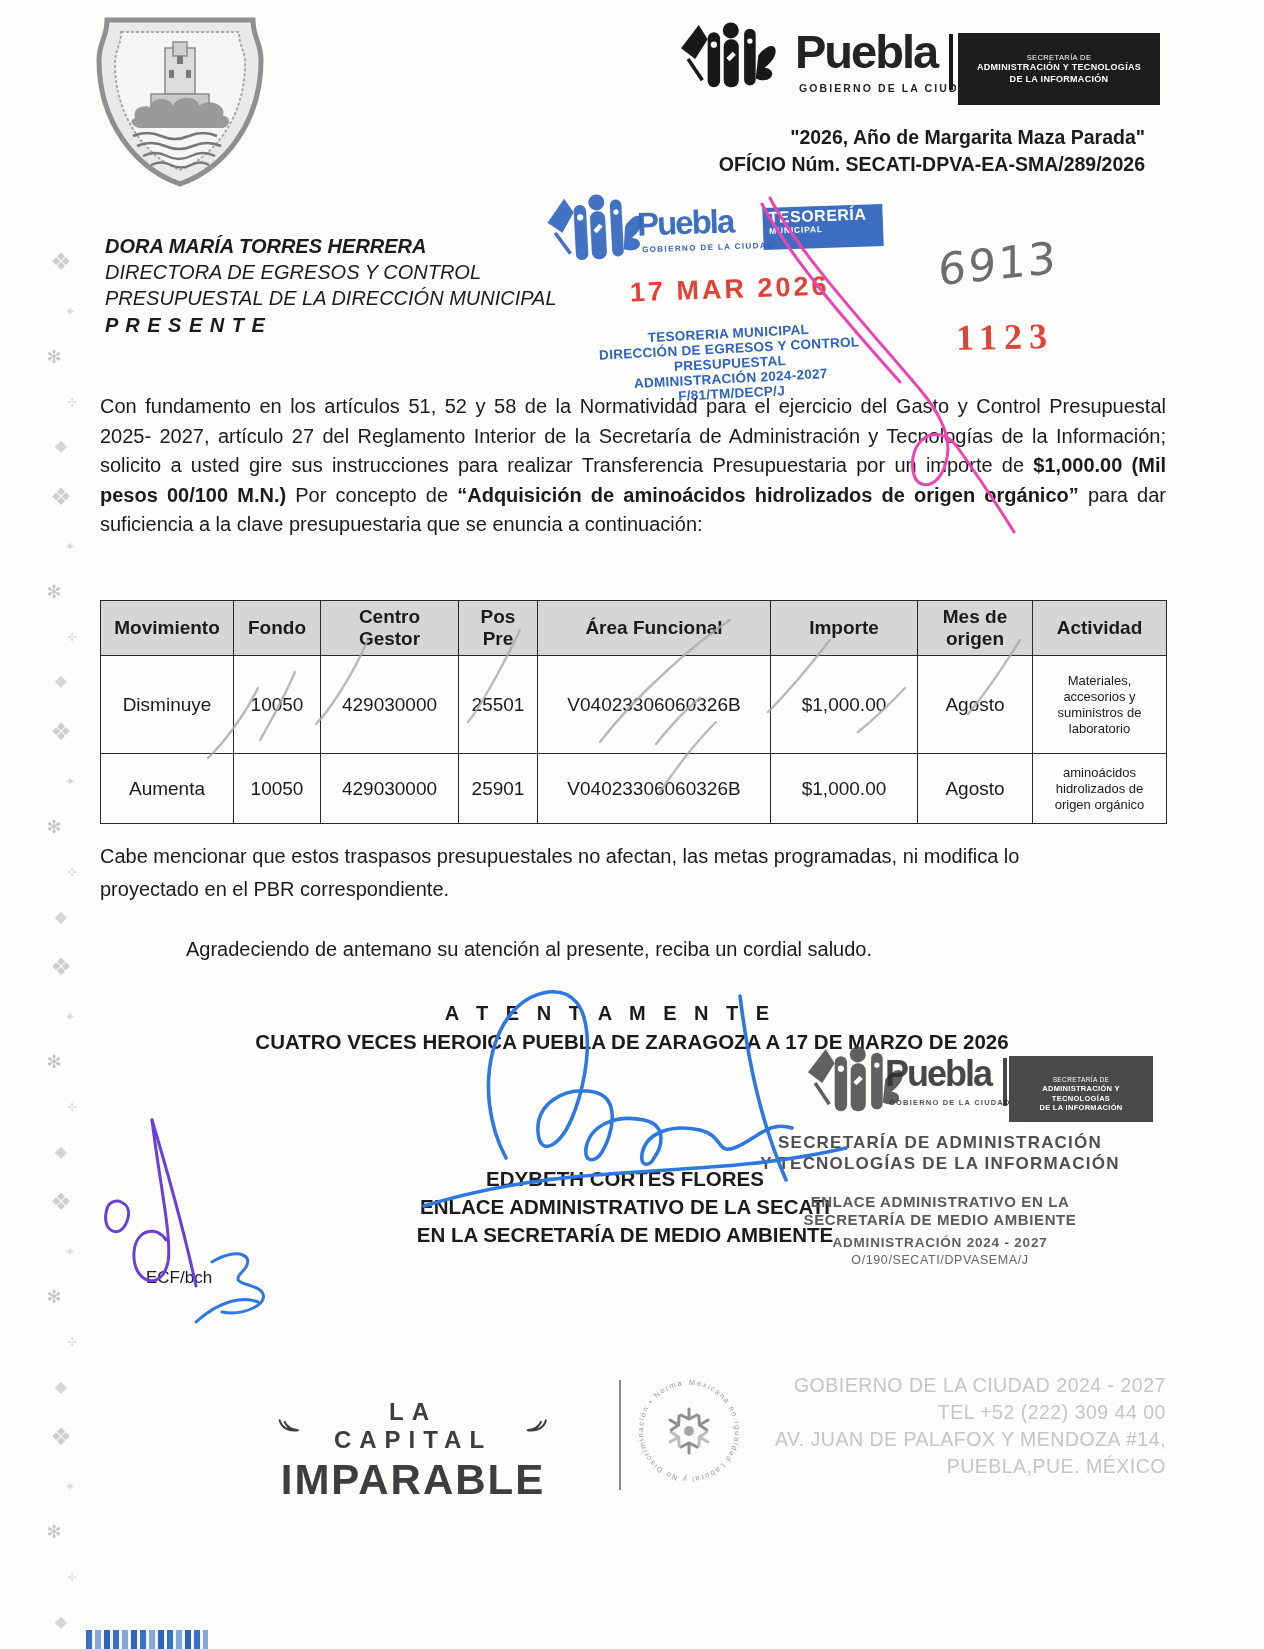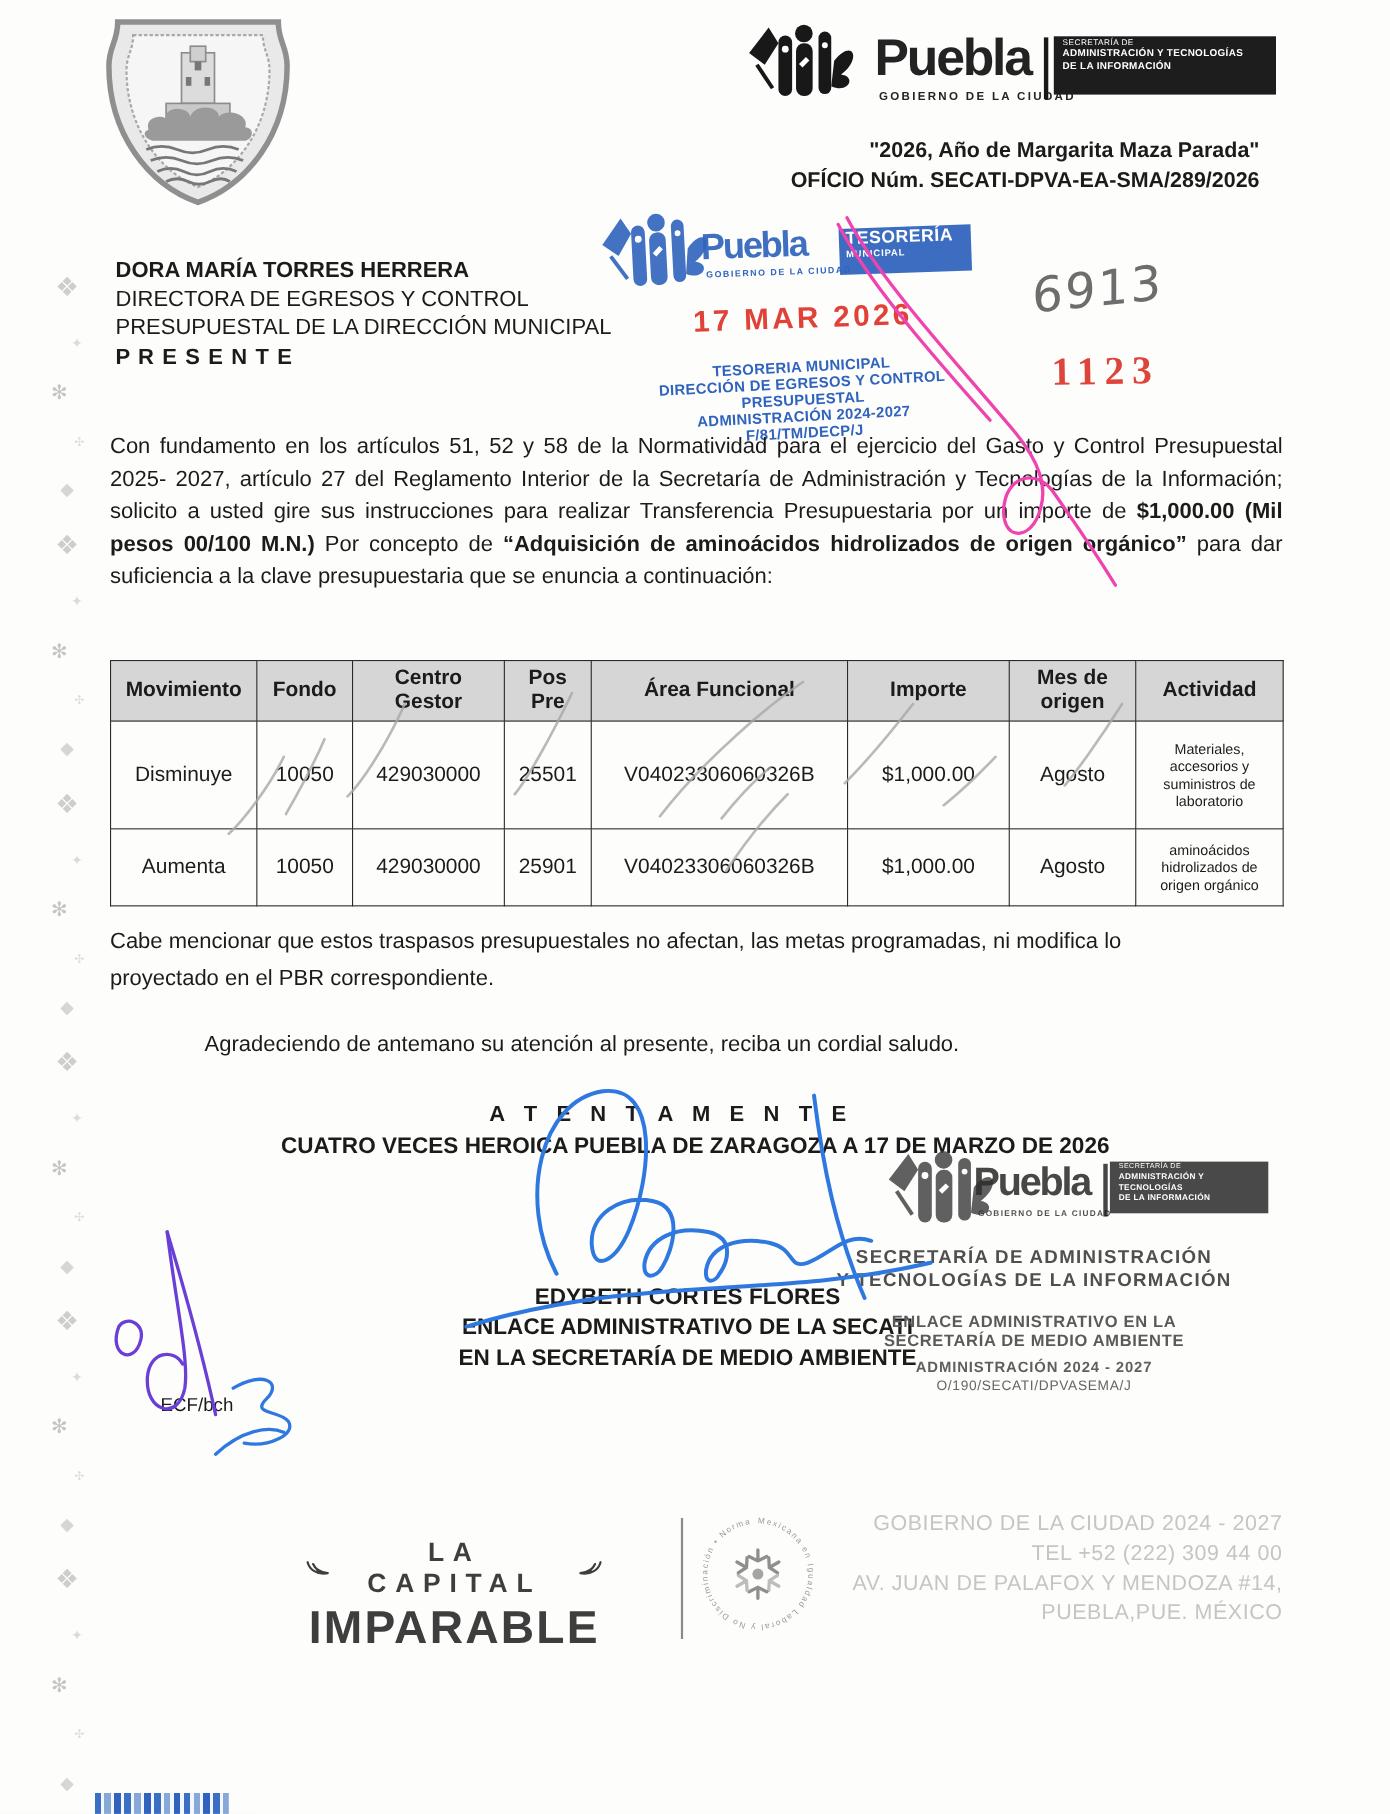--- a/index.html
+++ b/index.html
@@ -11,27 +11,27 @@
   .mark{width:128px;height:80px;}
   .mark.black{color:#181818;}
   .mark.blue{color:#2f63bd;}
   .mark.gray{color:#454545;opacity:.85;}
   .wordmark{font-weight:bold;letter-spacing:-2px;line-height:1;}
   .wm-hd{left:795px;top:28px;font-size:47px;color:#232323;}
   .tagline{font-size:10.5px;font-weight:bold;letter-spacing:2.1px;color:#232323;}
   .tg-hd{left:799px;top:82px;}
   .vbar{width:4px;background:#181818;}
   .vbar-hd{left:949px;top:34px;height:56px;}
-  .deptbox{background:#1d1d1d;color:#fff;padding:1px 8px 4px;line-height:1.25;}
+  .deptbox{background:#1d1d1d;color:#fff;padding:20px 8px 4px;line-height:1.25;text-align:center;}
   .deptbox .d1{font-size:7.5px;letter-spacing:.4px;}
   .deptbox .d2,.deptbox .d3{font-size:9px;font-weight:bold;letter-spacing:.3px;}
   #deptbox-hd{left:958px;top:33px;width:186px;height:48px;}
   #legend{right:119px;top:124px;text-align:right;font-weight:bold;font-size:19.5px;line-height:27px;}
   
-  #recipient{left:105px;top:233px;font-size:20px;line-height:26px;}
+  #recipient{left:105px;top:233px;font-size:20px;line-height:26px;font-style:italic;}
   #recipient .rname{font-weight:bold;}
   #recipient .rpres{font-weight:bold;letter-spacing:1px;margin-top:1px;}
   
   .st-blue{color:#2f63bd;}
   #st-mark{left:532px;top:190px;transform:rotate(-3deg);opacity:.9;}
   #st-word{left:637px;top:206px;font-size:33px;transform:rotate(-2deg);opacity:.92;}
   #st-tag{left:642px;top:243px;font-size:8px;letter-spacing:1.4px;font-weight:bold;color:#2f63bd;transform:rotate(-2deg);}
   #st-badge{left:763px;top:206px;width:108px;height:38px;background:#2f63bd;opacity:.93;color:#fff;
             padding:2px 6px;transform:rotate(-2deg);line-height:1.05;}
   #st-badge .b1{font-size:16px;font-weight:bold;letter-spacing:.5px;}

